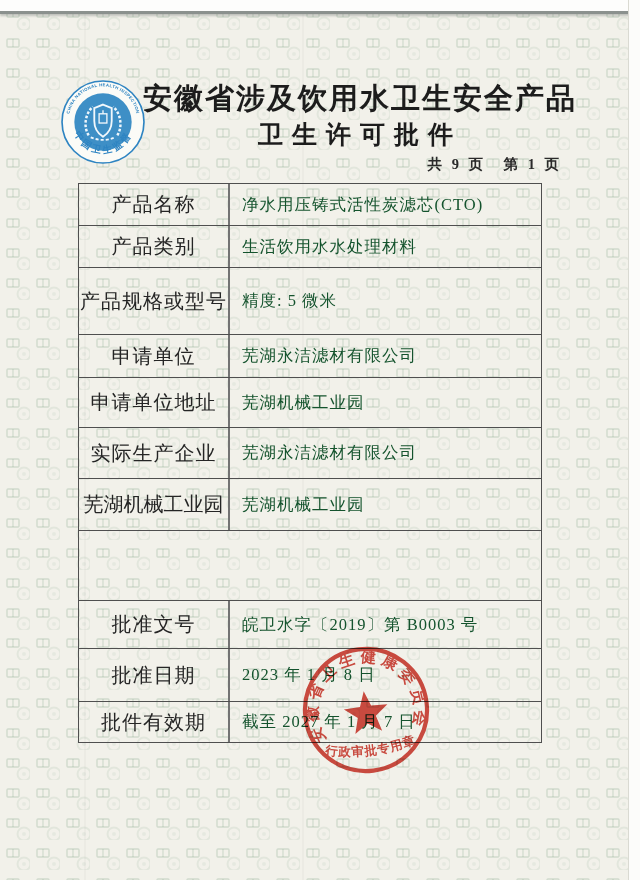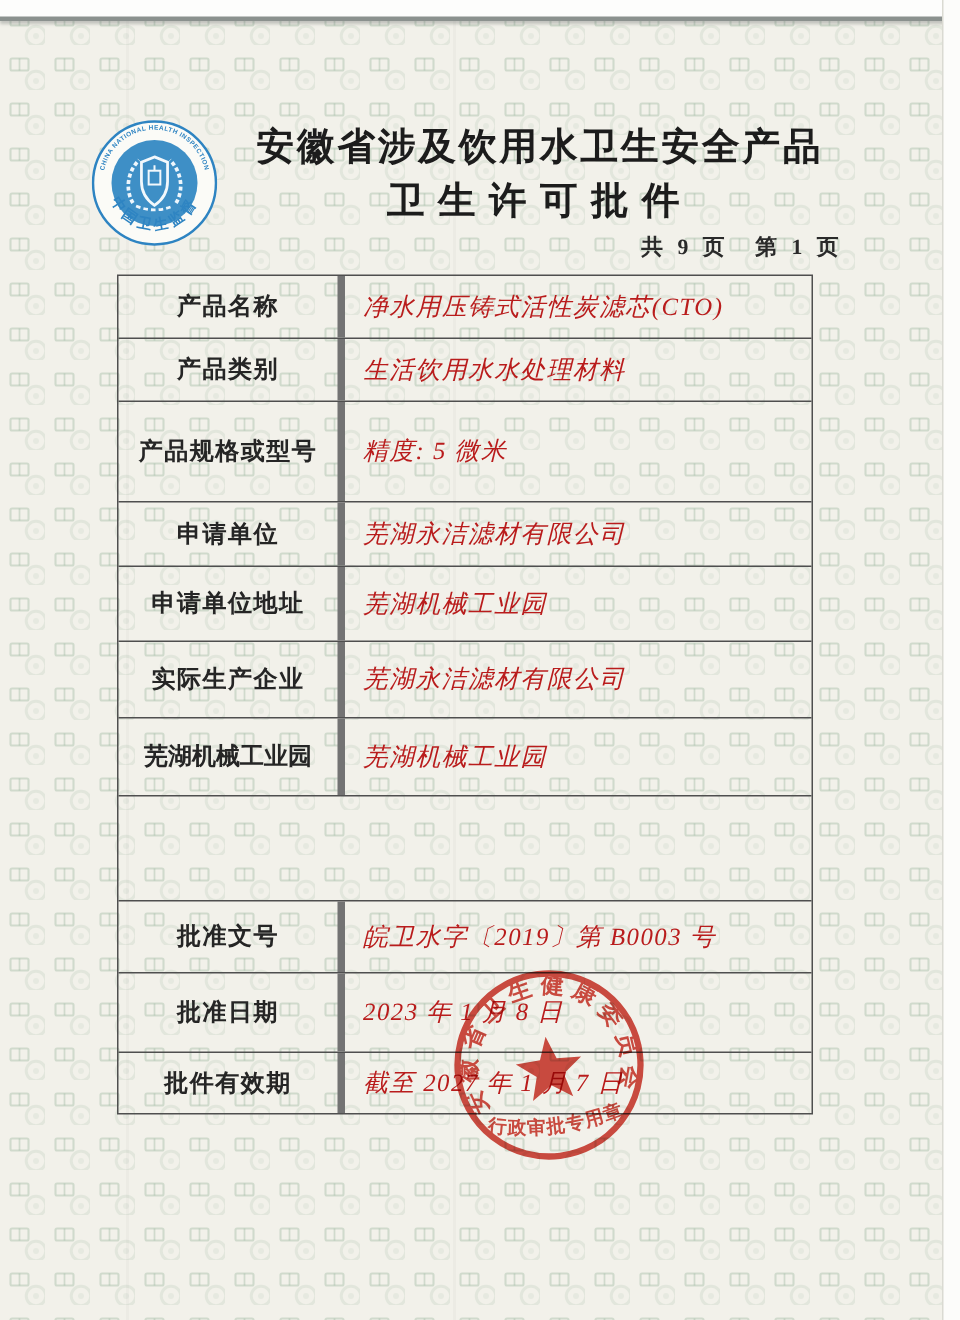--- a/index.html
+++ b/index.html
@@ -26,44 +26,44 @@
   .crease{
     position:absolute;top:14px;bottom:0;width:2px;z-index:1;
     background:rgba(90,110,90,0.04);
   }
   .logo{position:absolute;left:61px;top:80px;width:84px;height:84px;z-index:2;}
   .title-block{
     position:absolute;left:120px;right:40px;top:80px;z-index:2;
     text-align:center;color:#1c1c1c;
   }
   .title-line1{
-    font-size:25px;font-weight:bold;letter-spacing:2px;line-height:37px;white-space:nowrap;
+    font-size:29px;font-weight:bold;letter-spacing:2px;line-height:37px;white-space:nowrap;
   }
   .title-line2{
     font-size:25px;font-weight:bold;letter-spacing:9px;line-height:36px;white-space:nowrap;
   }
   .pagination{
     position:absolute;top:155px;left:0;right:78px;z-index:2;
     text-align:right;font-size:14.5px;font-weight:bold;letter-spacing:3px;color:#2a2a2a;
   }
   .doc-table{
     position:absolute;left:78px;top:183px;width:464px;z-index:2;
     border:1px solid #4f4f4f;box-sizing:border-box;
     background:transparent;
   }
   .trow{display:flex;border-bottom:1px solid #4f4f4f;box-sizing:border-box;}
   .trow:last-child{border-bottom:none;}
   .tcell-label{
-    width:151px;flex:0 0 151px;border-right:5px solid #737373;box-sizing:border-box;
+    width:151px;flex:0 0 151px;border-right:2px solid #737373;box-sizing:border-box;
     display:flex;align-items:center;justify-content:center;
-    font-size:16px;letter-spacing:1px;color:#252525;text-align:center;font-weight:bold;
+    font-size:20px;letter-spacing:1px;color:#252525;text-align:center;
   }
   .tcell-value{
     flex:1;display:flex;flex-direction:column;justify-content:center;
-    padding-left:12px;padding-right:6px;font-size:16.5px;letter-spacing:1px;color:#b91c1c;font-style:italic;
+    padding-left:12px;padding-right:6px;font-size:16.5px;letter-spacing:1px;color:#14532d;
   }
   .h42{height:42px;} .h67{height:67px;} .h43{height:43px;} .h50{height:50px;}
   .h51{height:51px;} .h52{height:52px;} .h70{height:70px;} .h48{height:48px;}
   .h53{height:53px;} .h40{height:40px;}
   .spec-line{line-height:28px;}
   .conclusion{
     font-size:15.5px;line-height:29px;letter-spacing:0.5px;
     text-indent:2em;margin:0;padding-right:2px;
   }
   .seal{

